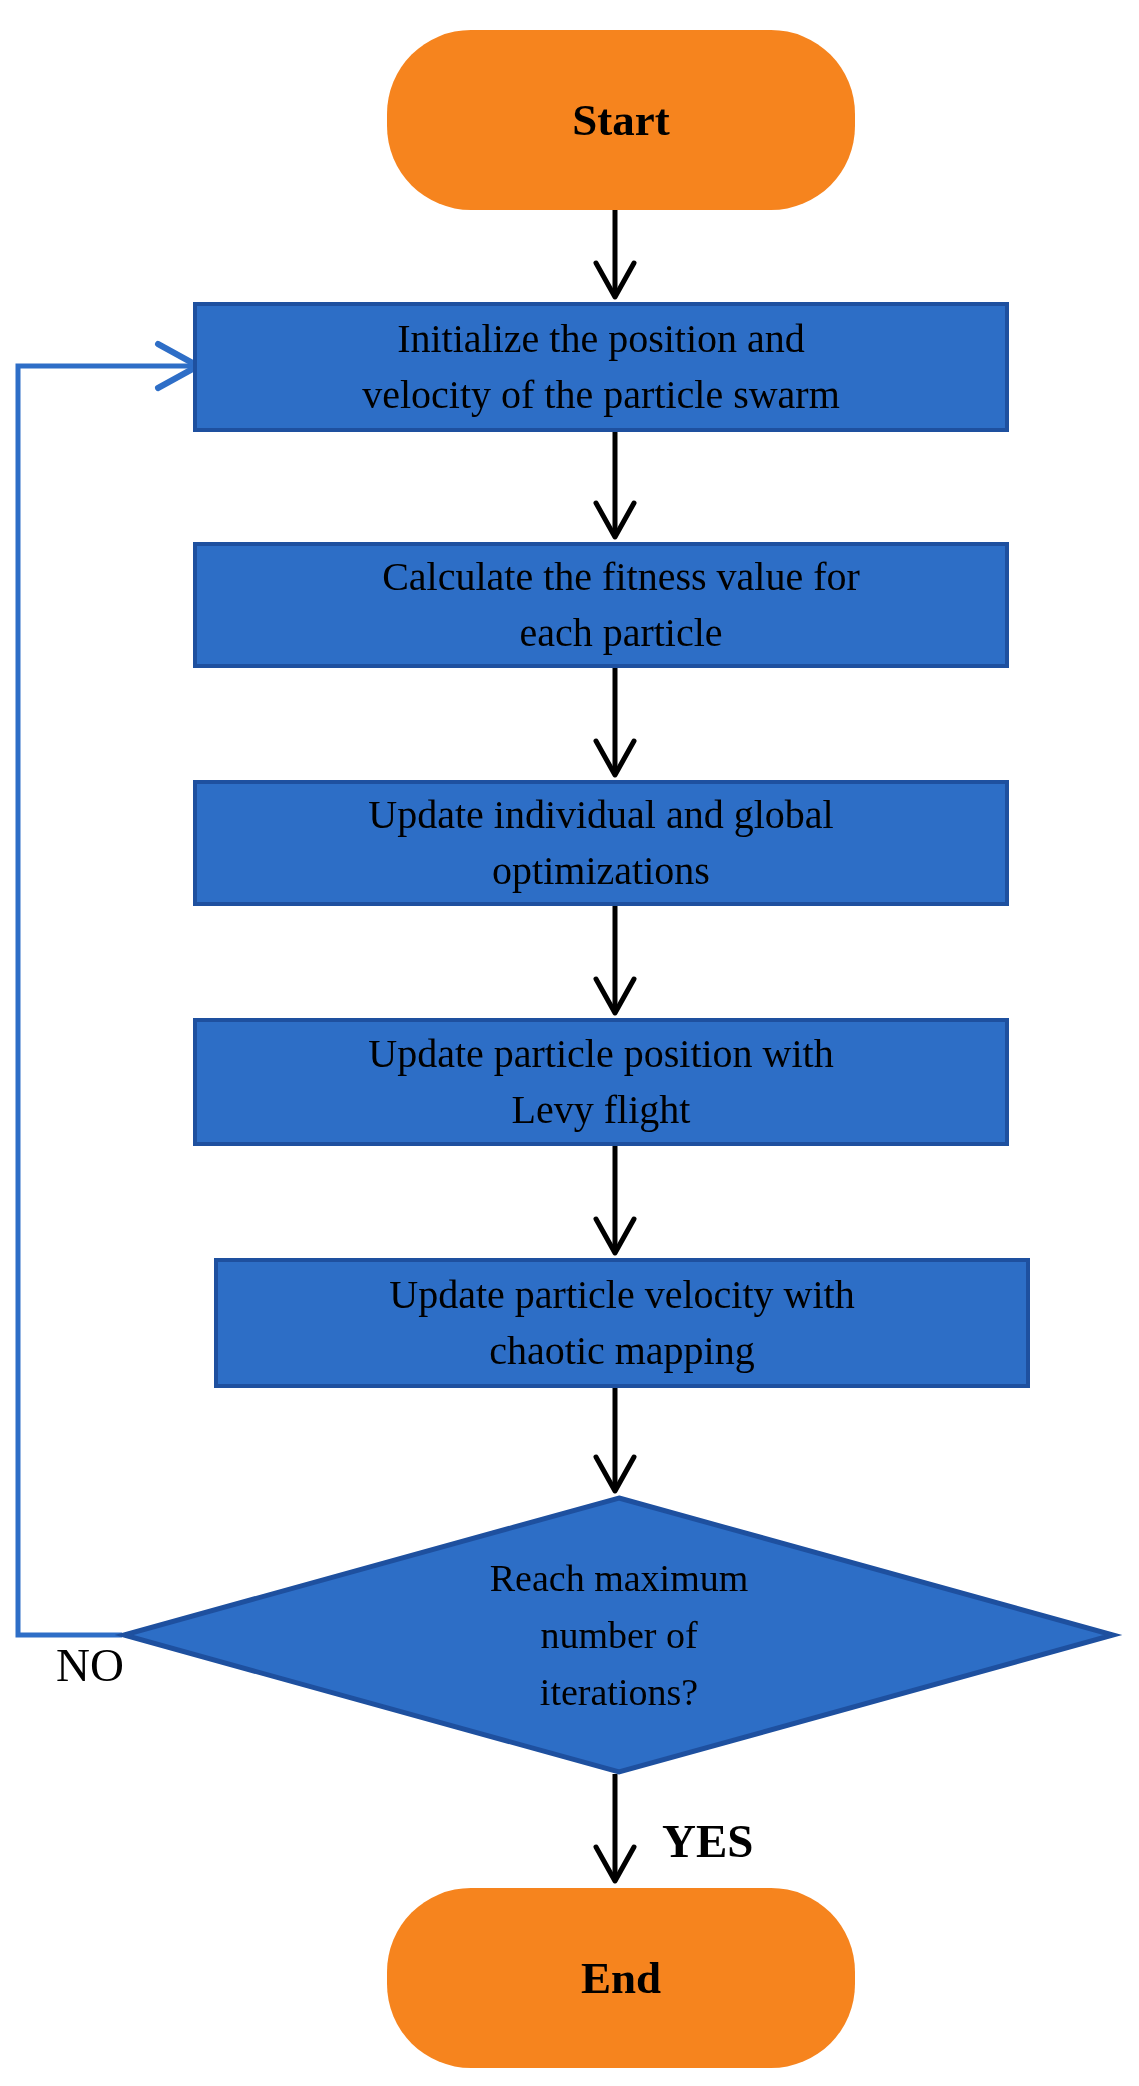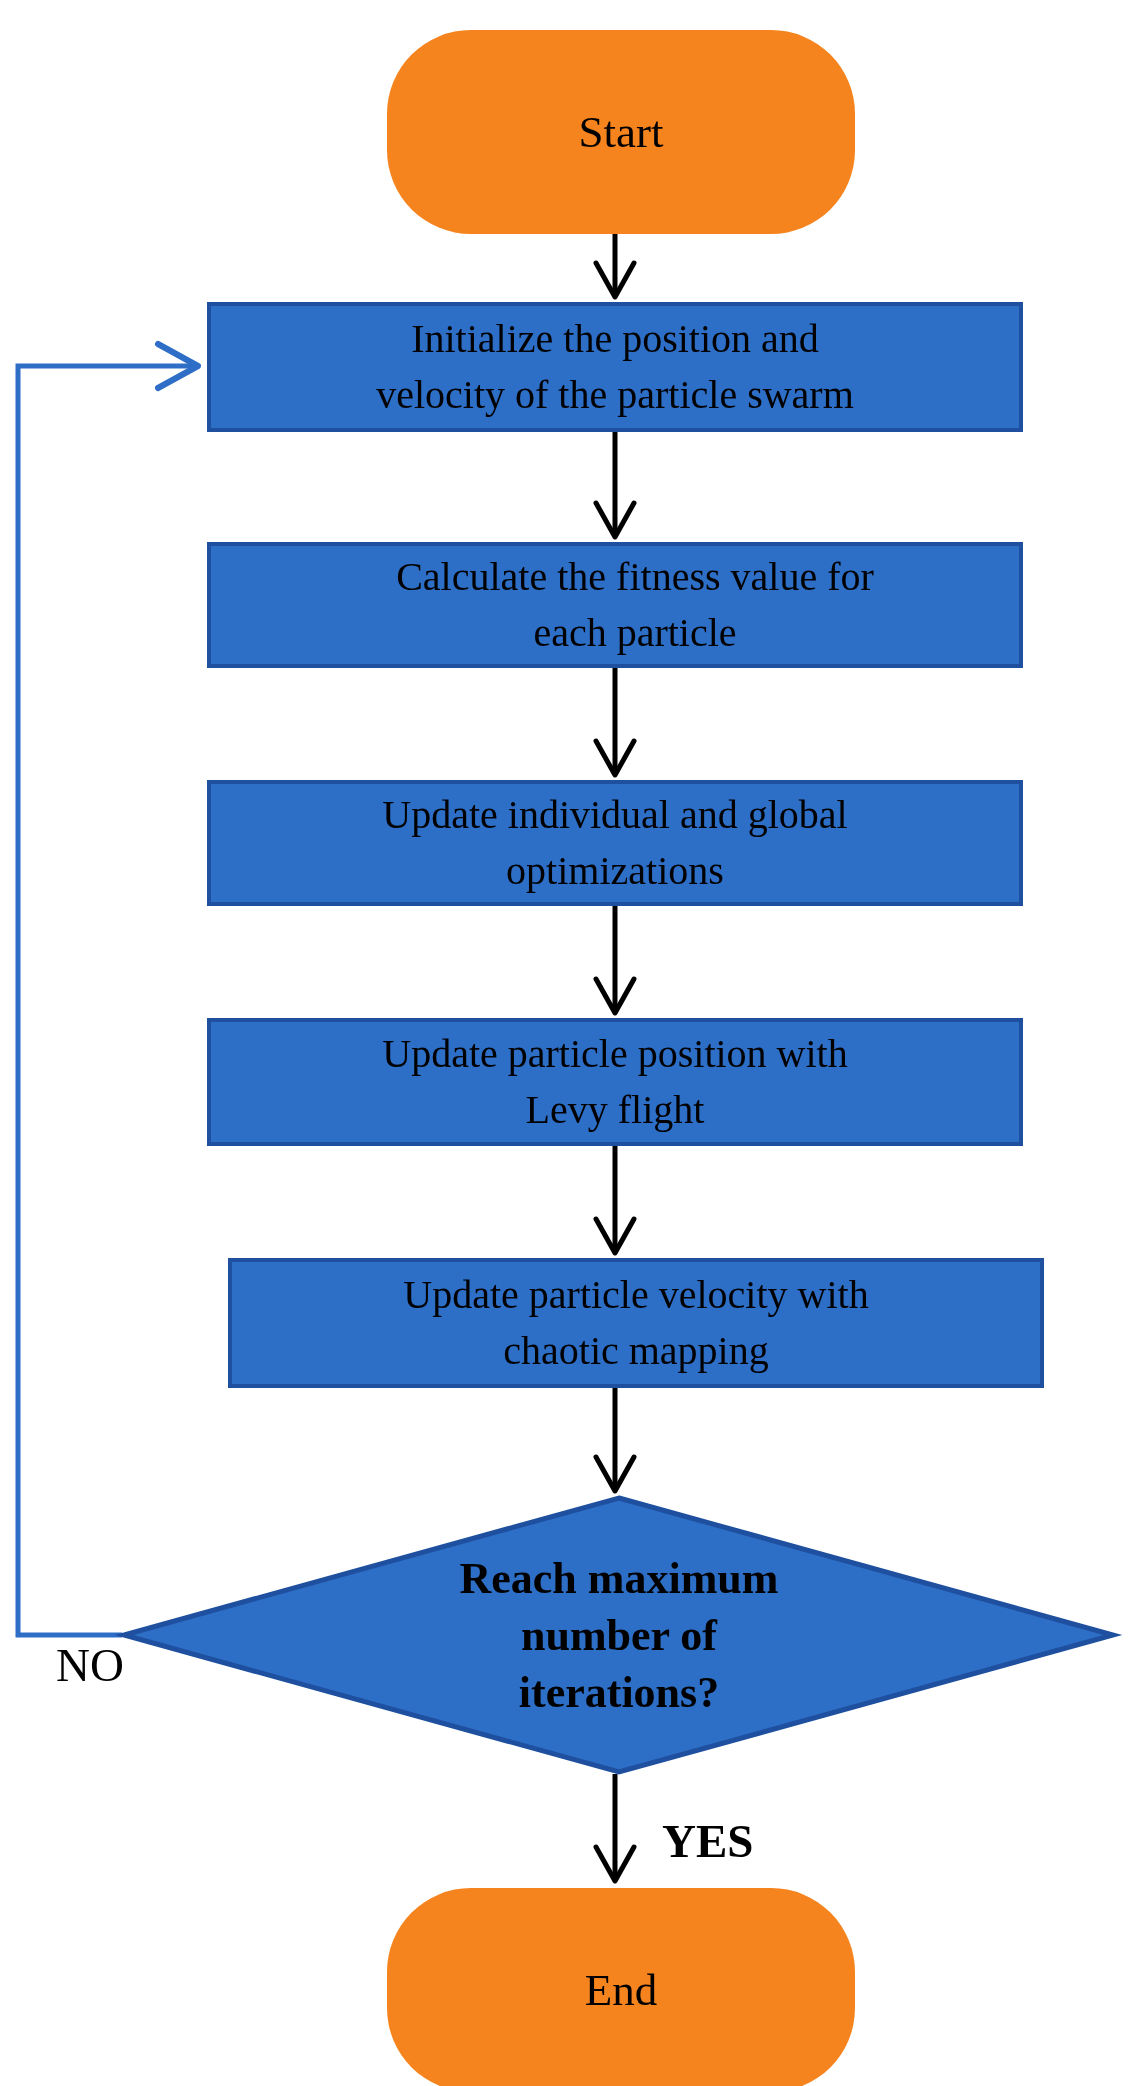--- a/index.html
+++ b/index.html
@@ -23,38 +23,38 @@
   }
   .layer{position:absolute;left:0;top:0;width:1139px;height:2086px;}
   .node{
     position:absolute;
     display:flex;flex-direction:column;
     align-items:center;justify-content:center;
     text-align:center;
     color:var(--text-color);
   }
   .pill{
-    left:387px;width:468px;height:204px;
+    left:387px;width:468px;height:180px;
     background:var(--orange-fill);
     border-radius:84px;
     font-size:45px;
+    font-weight:bold;
   }
   .box{
-    left:207px;width:816px;
+    left:193px;width:816px;
     background:var(--blue-fill);
     border:4px solid var(--blue-border);
     font-size:40px;
     line-height:56px;
   }
   .diamond-text{
     left:122px;top:1496px;width:994px;height:278px;
-    font-size:44px;
+    font-size:38px;
     line-height:57px;
     background:transparent;
-    font-weight:bold;
   }
   .ln{display:block;white-space:nowrap;}
   .edge-label{
     position:absolute;
     font-size:47px;
     color:var(--text-color);
     white-space:nowrap;
   }
   .edge-label.no{left:56px;top:1638px;}
   .edge-label.yes{left:662px;top:1814px;font-weight:bold;}

